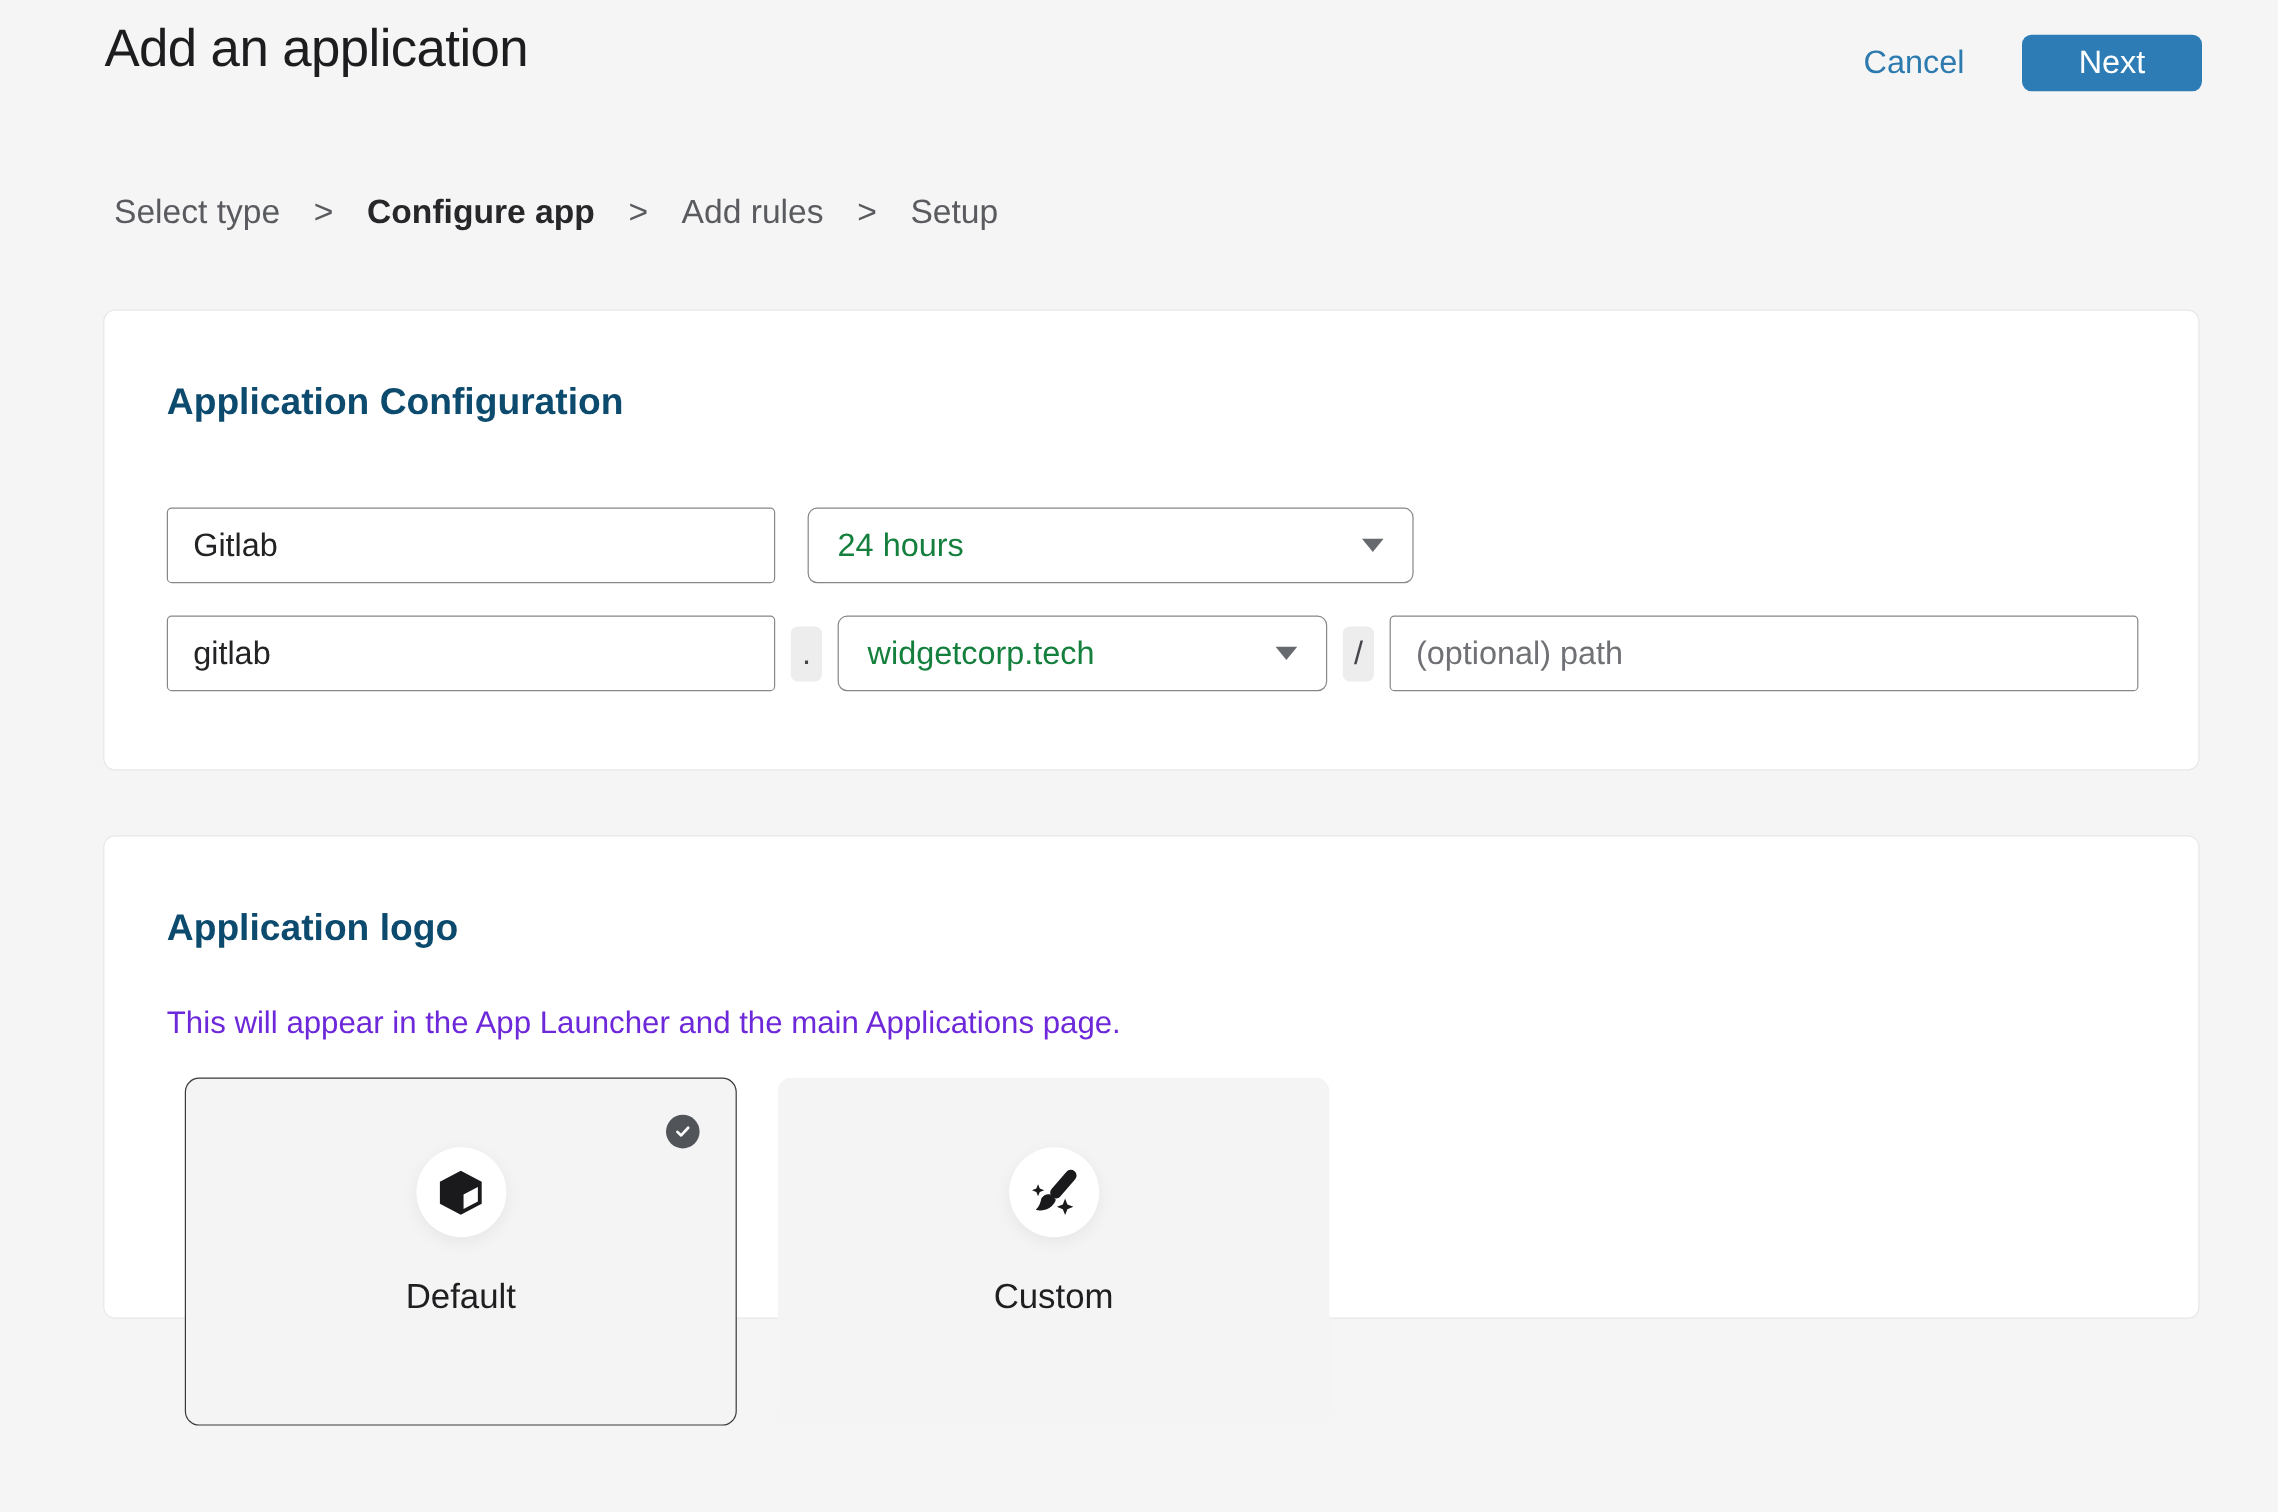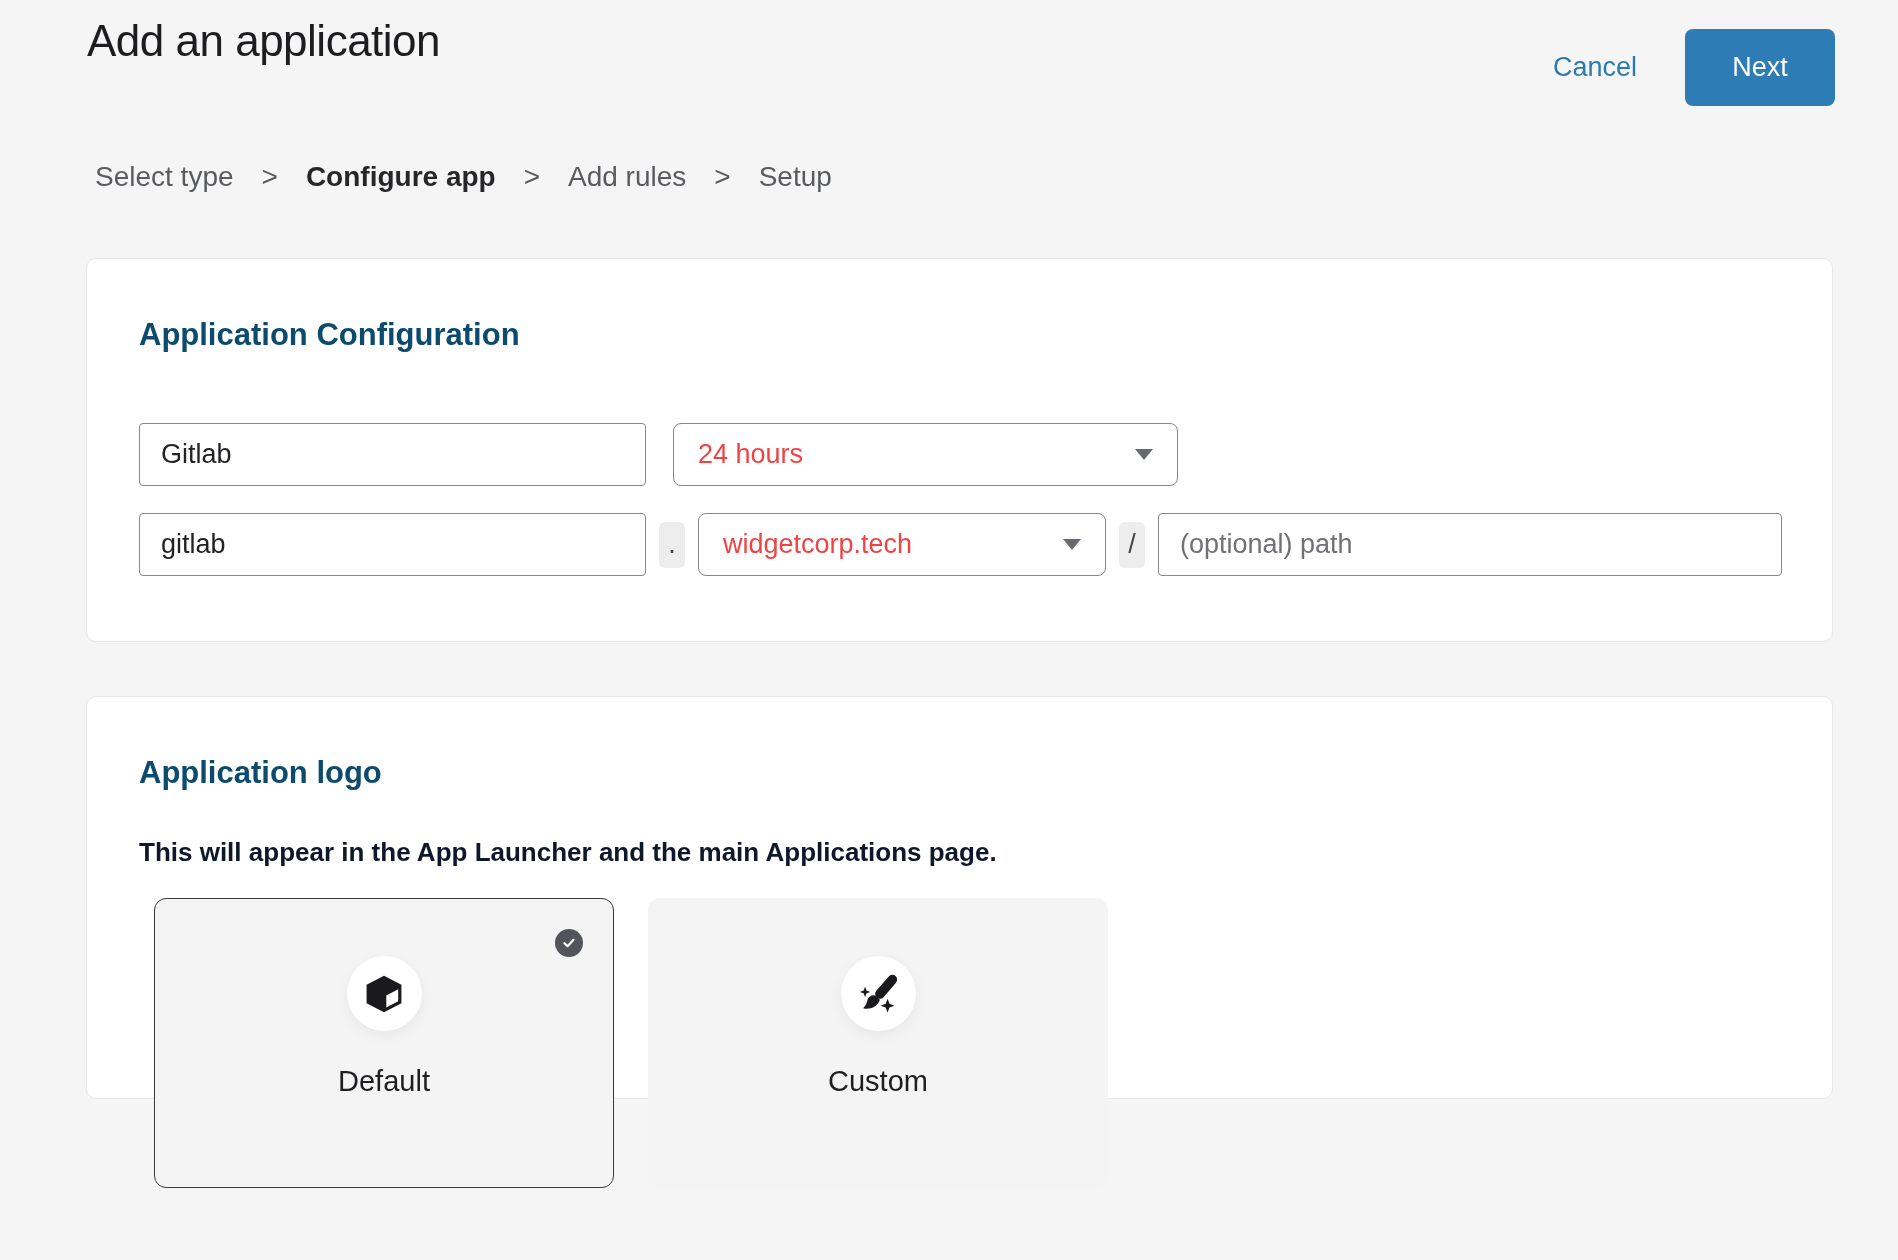--- a/index.html
+++ b/index.html
@@ -30,21 +30,21 @@
   }
   .cancel-link {
     font-size: 27px;
     color: #2c7aae;
     cursor: pointer;
     background: none; border: none;
     font-family: inherit;
   }
   .next-button {
     width: 150px;
-    height: 77px;
+    height: 47px;
     background: #2d7cb5;
     color: #ffffff;
     font-size: 27px;
     font-family: inherit;
     border: none;
     border-radius: 8px;
     cursor: pointer;
     text-align: center;
   }
 
@@ -113,21 +113,21 @@
   .select-box {
     height: 63px;
     border: 1.5px solid #85878a;
     border-radius: 8px;
     background: #ffffff;
     display: flex;
     align-items: center;
     justify-content: space-between;
     padding: 0 24px;
     font-size: 27px;
-    color: #ef4444;
+    color: #15803d;
     cursor: pointer;
     text-align: center;
   }
   .caret {
     width: 0; height: 0;
     border-left: 9px solid transparent;
     border-right: 9px solid transparent;
     border-top: 11px solid #66696e;
     margin-left: 16px;
     flex: 0 0 auto;
@@ -153,22 +153,22 @@
     color: #44464a;
   }
   .domain-select { width: 408px; flex: 0 0 auto; }
   .path-input { width: 624px; flex: 0 0 auto; }
 
   
   .logo-description {
     margin-top: 43px;
     font-size: 26px;
     line-height: 32px;
-    font-weight: 700;
-    color: #0f172a;
+    font-weight: 400;
+    color: #6d28d9;
   }
   .logo-options {
     margin-top: 30px;
     margin-left: 15px;
     display: flex;
     gap: 34px;
   }
   .logo-tile {
     position: relative;
     width: 460px;

